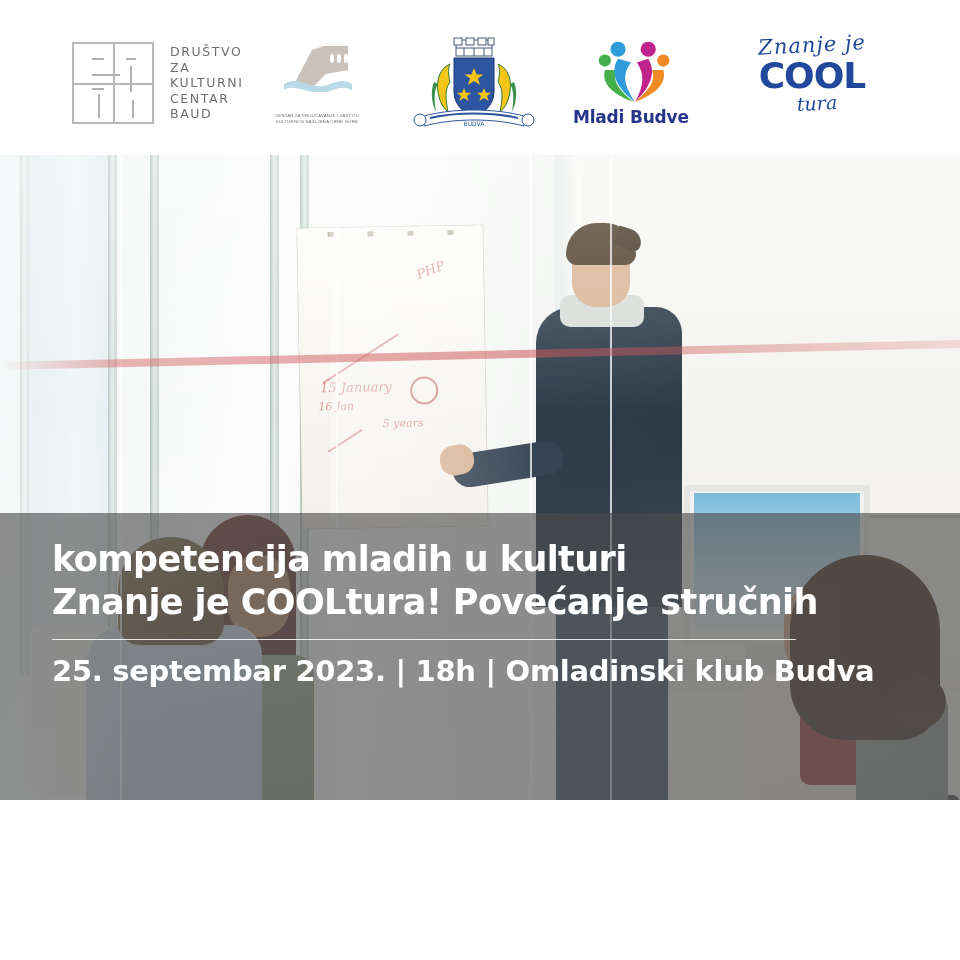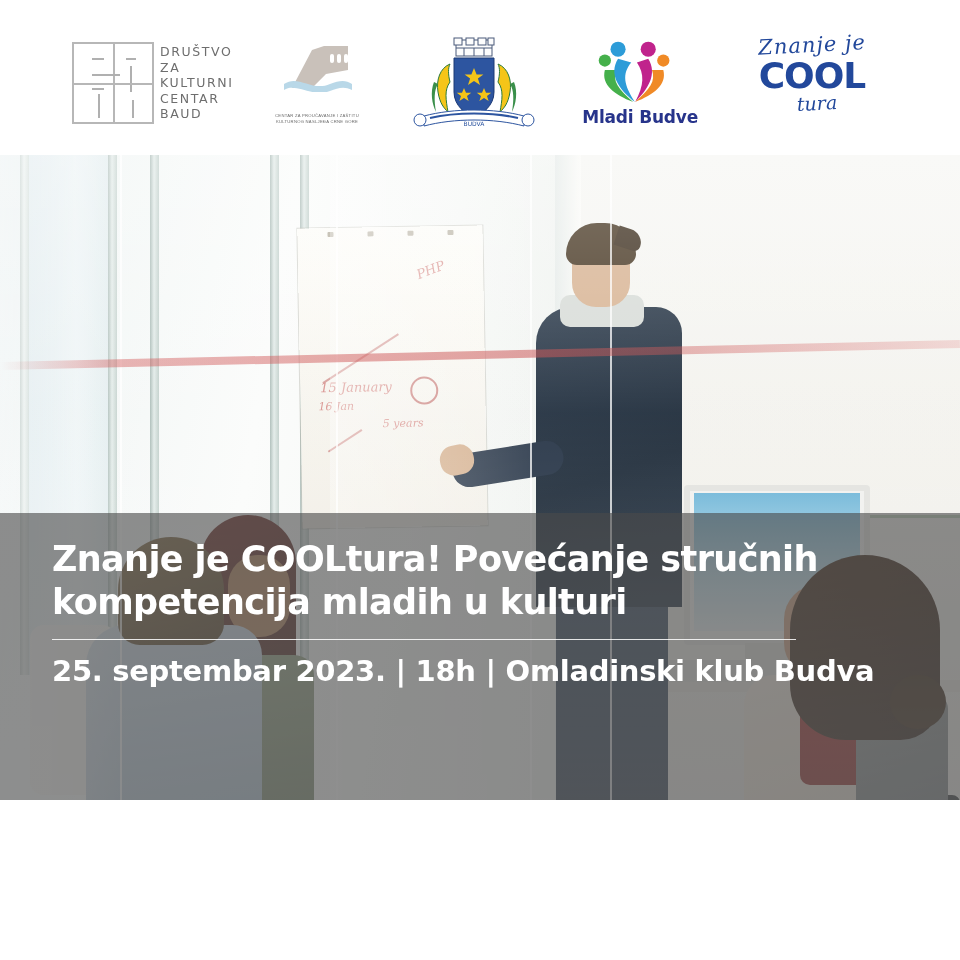--- a/index.html
+++ b/index.html
@@ -4,38 +4,38 @@
 <style>
   html,body{margin:0;padding:0;background:#fff;}
   body{width:960px;height:960px;font-family:"Liberation Sans",sans-serif;overflow:hidden;}
   .poster{position:relative;width:960px;height:960px;background:#ffffff;}
 
   
   .logo-bar{position:absolute;left:0;top:0;width:960px;height:155px;display:flex;align-items:center;justify-content:center;gap:0;}
   .logo{position:absolute;}
 
   
-  .baud{left:72px;top:42px;display:flex;align-items:center;gap:6px;}
+  .baud{left:72px;top:42px;display:flex;align-items:center;gap:16px;}
   .baud-mark{width:82px;height:82px;border:2px solid #b7b7b7;position:relative;box-sizing:border-box;background:#fff;}
   .baud-mark:before{content:"";position:absolute;left:50%;top:0;width:2px;height:100%;background:#b7b7b7;}
   .baud-mark:after{content:"";position:absolute;top:50%;left:0;height:2px;width:100%;background:#b7b7b7;}
   .tick{position:absolute;background:#b0b0b0;}
   .baud-text{font-size:12.5px;line-height:15.5px;letter-spacing:1.6px;color:#6e6e6e;font-family:"DejaVu Sans",sans-serif;}
 
   
   .centar{left:262px;top:40px;width:110px;text-align:center;}
   .centar-mark{position:relative;width:110px;height:72px;}
   .centar-cap{position:absolute;left:20px;top:4px;width:72px;height:48px;}
   .centar-txt{font-size:4.2px;line-height:5.4px;letter-spacing:.25px;color:#6b6b6b;font-family:"Liberation Sans",sans-serif;margin-top:1px;white-space:nowrap;}
 
   
   .grb{left:404px;top:36px;width:140px;height:100px;}
 
   
-  .mladi{left:573px;top:36px;width:125px;text-align:right;}
+  .mladi{left:573px;top:36px;width:125px;text-align:left;}
   .mladi-word{font-size:17px;font-weight:bold;color:#27348b;letter-spacing:-.2px;margin-top:1px;font-family:"DejaVu Sans",sans-serif;}
 
   
   .cool{left:722px;top:34px;width:180px;text-align:center;color:#22489b;}
   .cool-top{font-family:"DejaVu Serif",serif;font-style:italic;font-size:21px;letter-spacing:1px;transform:rotate(-3deg);line-height:22px;}
   .cool-big{font-family:"DejaVu Sans",sans-serif;font-weight:bold;font-size:36px;line-height:48px;letter-spacing:-1px;margin-top:-4px;}
   .cool-bot{font-family:"DejaVu Serif",serif;font-style:italic;font-size:19px;line-height:18px;margin-top:-6px;margin-left:10px;transform:rotate(-3deg);}
 
   
   .photo{position:absolute;left:0;top:155px;width:960px;height:645px;overflow:hidden;background:#eef2f1;}
@@ -263,22 +263,22 @@
     <div class="glass-pane" style="left:120px;"></div>
     <div class="glass-pane" style="left:336px;"></div>
     <div class="glass-pane" style="left:530px;"></div>
     <div class="glass-pane" style="left:610px;"></div>
     <div class="redline"></div>
     <div class="hazewash"></div>
   </div>
 
   <div class="band"></div>
   <div class="band-inner">
+    <div class="t2">kompetencija mladih u kulturi</div>
     <div class="t2">Znanje je COOLtura! Povećanje stručnih</div>
-    <div class="t2">kompetencija mladih u kulturi</div>
     <div class="rule"></div>
     <div class="t3">25. septembar 2023.  |  18h  |  Omladinski klub Budva</div>
   </div>
 
   <div class="footer">
 
     
 
     
 

